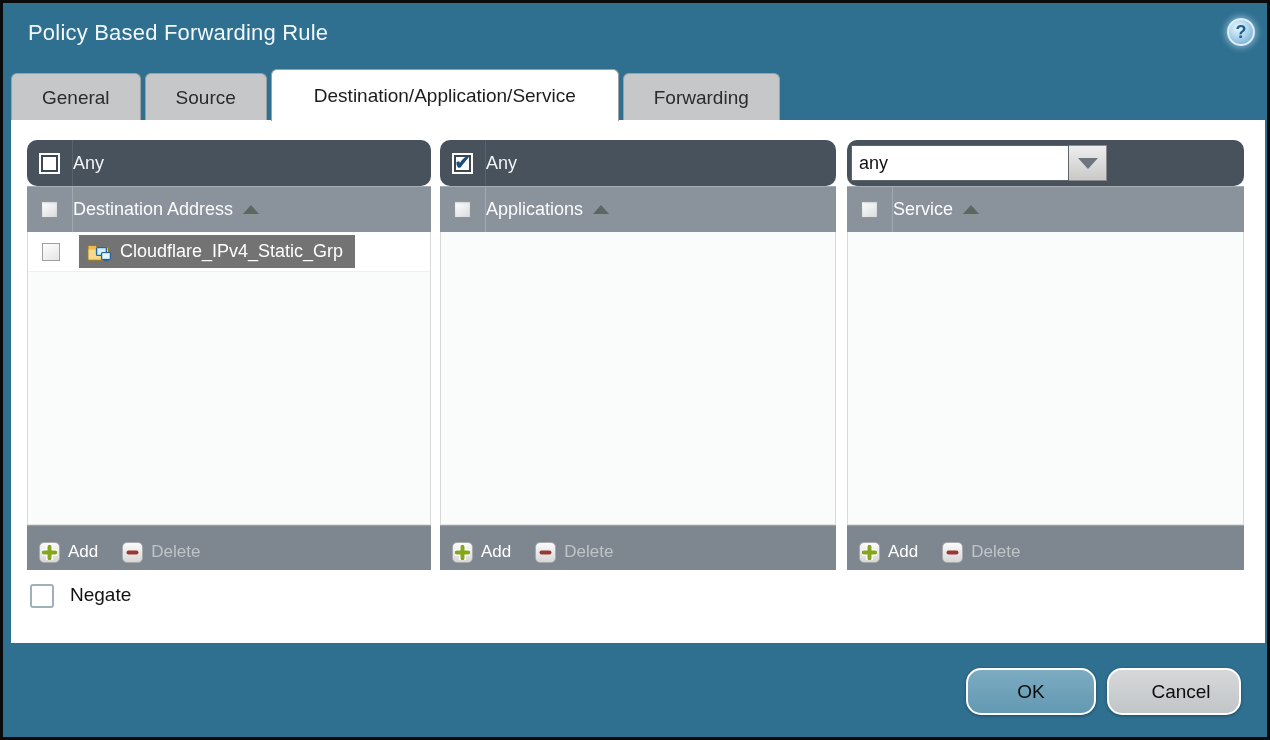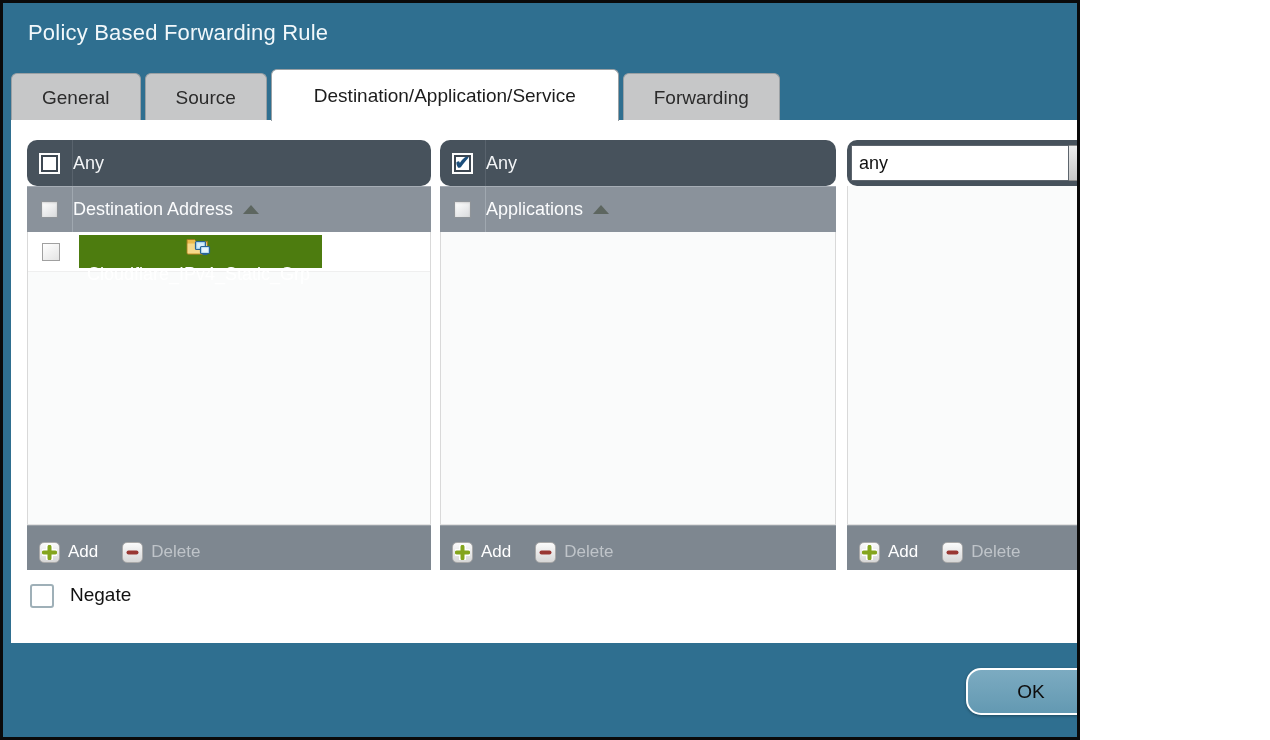--- a/index.html
+++ b/index.html
@@ -1,21 +1,21 @@
 <!DOCTYPE html>
 <html><head>
 <meta charset="utf-8">
 <style>
   * { box-sizing: border-box; margin: 0; padding: 0; }
   html, body { width: 1270px; height: 740px; }
   body { font-family: "Liberation Sans", sans-serif; }
 
   #screen {
     position: relative;
-    width: 1080px; height: 740px;
+    width: 1270px; height: 740px;
     background: #2F6F90;
     border: 3px solid #0a0a0a;
     overflow: hidden;
   }
 
   
   .title {
     position: absolute; left: 25px; top: 17px;
     color: #f2f8fb; font-size: 22px; letter-spacing: .2px;
   }
@@ -91,21 +91,21 @@
   }
   .row { display: flex; align-items: center; height: 40px; background: #ffffff; border-bottom: 1px solid #efefef; }
   .row .cbcell { width: 46px; display: flex; justify-content: center; }
   .cb-row {
     width: 18px; height: 18px; border: 1px solid #a0a0a0;
     background: linear-gradient(145deg, #ffffff 0%, #e4e4e4 100%); cursor: pointer;
   }
   .tag {
     display: inline-flex; align-items: center; gap: 8px;
     height: 33px; margin-left: 5px; padding: 0 12px 0 8px;
-    background: #4d7c0f; color: #ffffff; font-size: 18px; cursor: pointer; flex-direction: column;
+    background: #737373; color: #ffffff; font-size: 18px; cursor: pointer;
   }
 
   .colfoot {
     height: 45px; background: #7E8790; flex: none;
     display: flex; align-items: center; gap: 24px; padding-left: 12px;
     border-top: 1px solid #9aa1a8;
   }
   .footbtn { display: inline-flex; align-items: center; gap: 8px; cursor: pointer; font-size: 17px; margin-top: 8px; }
   .footbtn.add { color: #ffffff; }
   .footbtn.del { color: #bfc4c9; cursor: default; }
@@ -261,20 +261,27 @@
 
   <div class="col col-svc">
     <div class="anybar" style="padding-left:2px;">
       <div class="dropdown">
         <div class="dd-value">any</div>
         <div class="dd-btn">
           <span class="dd-arrow"></span>
         </div>
       </div>
     </div>
+    <div class="colhead">
+      <div class="cbcell">
+        <div class="cb-sm"></div>
+      </div>
+      <span>Service</span>
+      <span class="sort-asc"></span>
+    </div>
     <div class="list"></div>
     <div class="colfoot">
       <span class="footbtn add">
         <span class="badge">
           <svg width="15" height="15" viewBox="0 0 15 15">
               <path d="M7.5 1.5 V13.5 M1.5 7.5 H13.5" stroke="#ffffff" stroke-width="7" stroke-linecap="round"></path>
               <path d="M7.5 1.8 V13.2 M1.8 7.5 H13.2" stroke="#84A51D" stroke-width="4" stroke-linecap="round"></path>
             </svg>
         </span>
         <span>Add</span>

